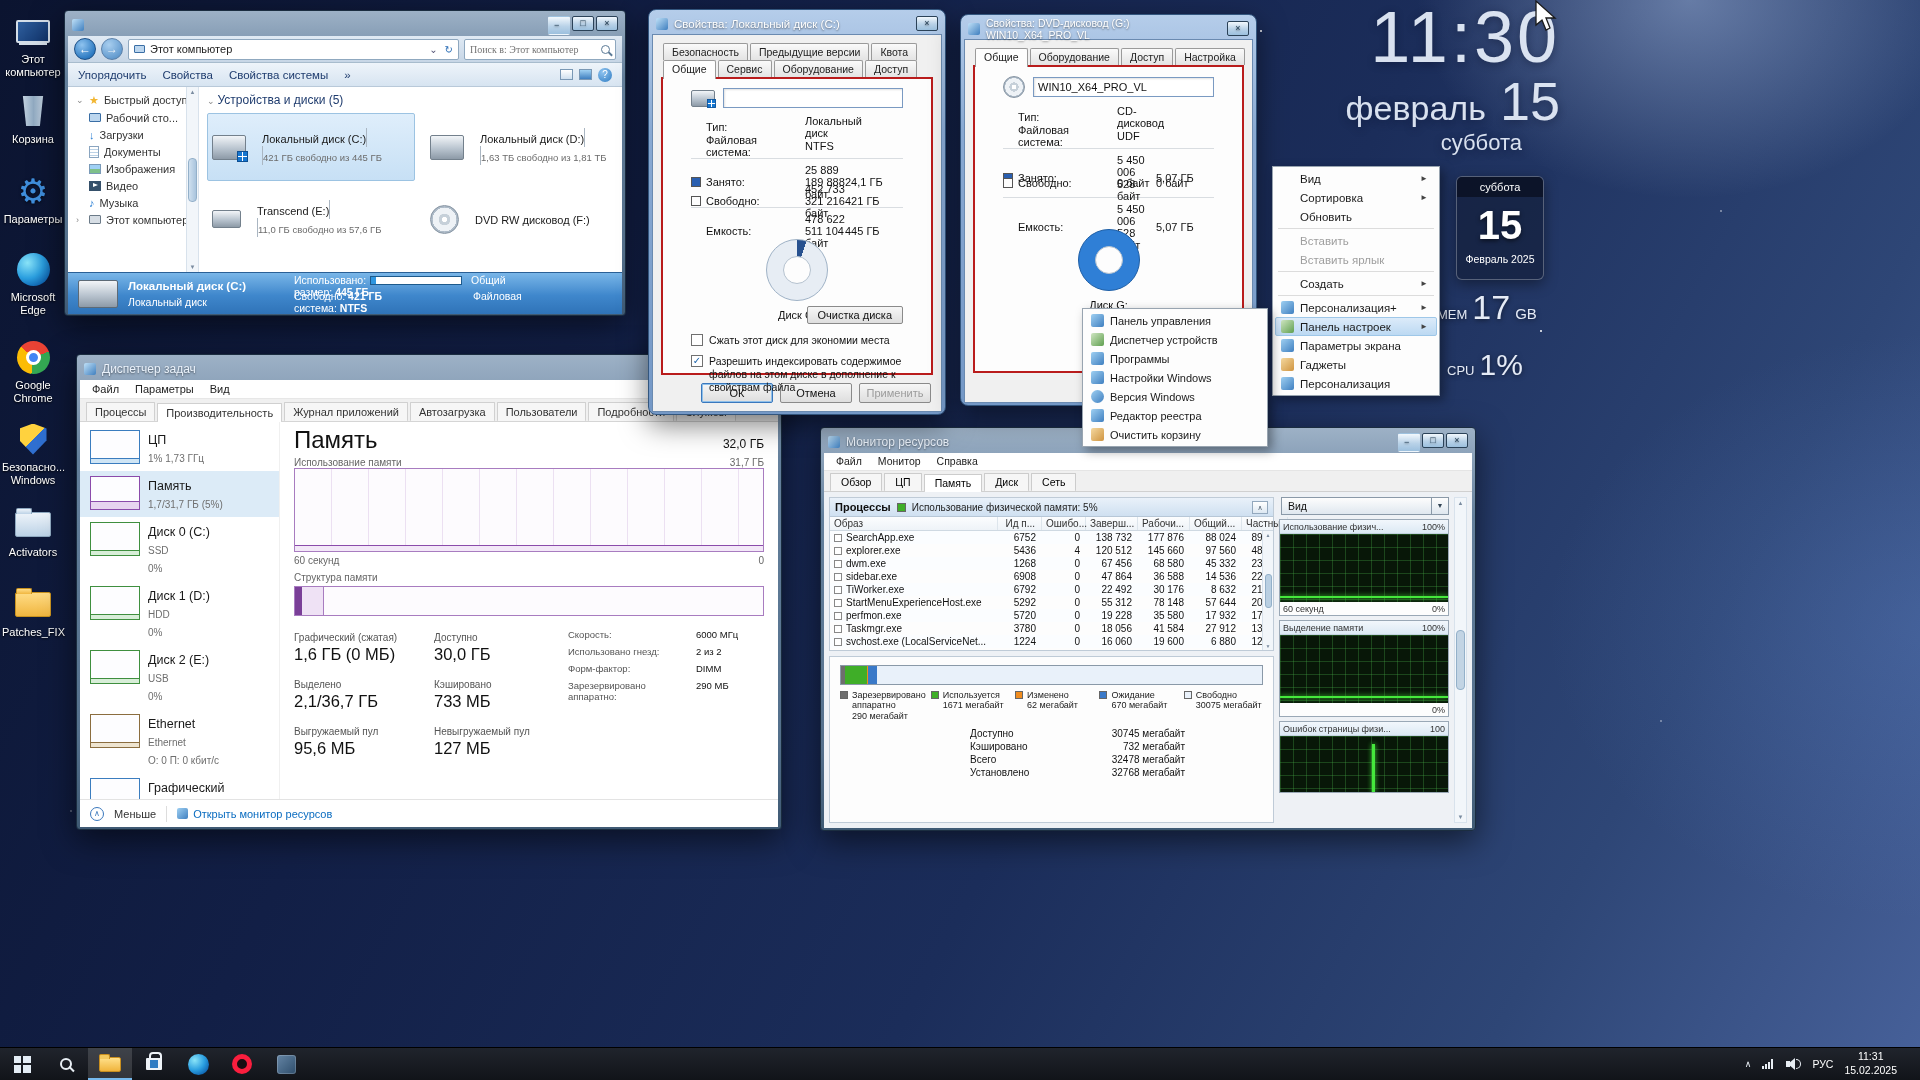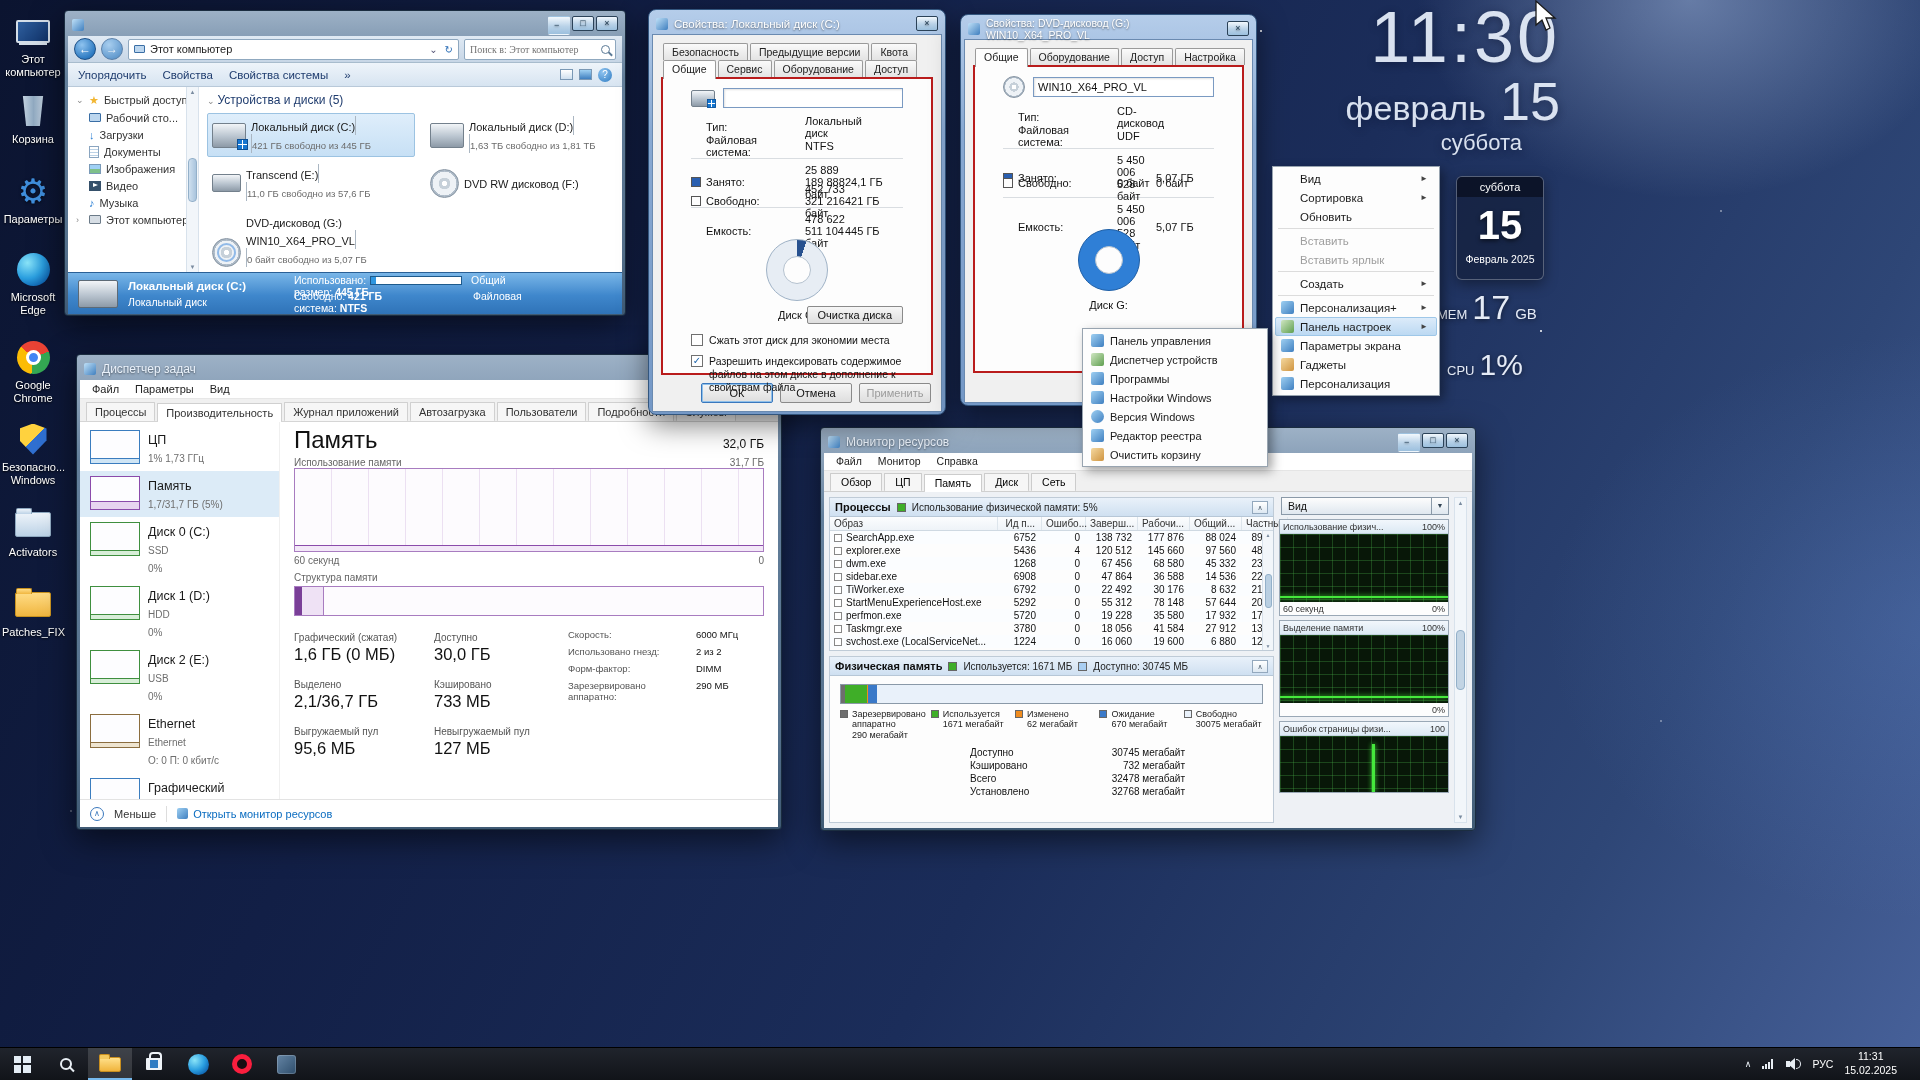--- a/index.html
+++ b/index.html
@@ -74,21 +74,21 @@
 .si.vid{width:12px;height:10px;background:#35506a;position:relative}
 .si.vid::after{content:"";position:absolute;left:4px;top:2.5px;border-left:5px solid #fff;border-top:2.5px solid transparent;border-bottom:2.5px solid transparent}
 .si.mus{color:#2a7fd4;font-size:11px}.si.mus::before{content:"♪"}
 .si.pc{width:12px;height:9px;border:1.5px solid #6b7a88;background:#d7dee5;border-radius:1px}
 .ex-scroll{width:13px;background:#f2f6fa;border-left:1px solid #d8e2ec;border-right:1px solid #d8e2ec;display:flex;flex-direction:column;align-items:center;justify-content:space-between;font-size:6px;color:#7a8ca0;padding:2px 0}
 .ex-scroll .thumb{width:9px;height:44px;background:linear-gradient(90deg,#cfe0ef,#a9c4dd);border:1px solid #93b0c9;border-radius:4px}
 .ex-main{flex:1;padding:5px 8px;overflow:hidden}
 .sec-title{font-size:12px;color:#1f3c6e;margin:1px 0 6px}
 .sec-title .exp{margin-right:3px}
 .tiles{display:grid;grid-template-columns:208px 208px;gap:4px 10px}
-.tile{display:flex;gap:5px;padding:3px 4px;border:1px solid transparent;border-radius:2px;align-items:center}
+.tile{display:flex;gap:16px;padding:15px 4px;border:1px solid transparent;border-radius:2px;align-items:center}
 .tile.sel{background:linear-gradient(#dfeefb,#c7e0f5);border-color:#9cc3e2}
 .tile-name{font-size:11px;color:#1a1a1a;line-height:1.15}
 .tile-bar{width:98px;height:10px;border:1px solid #aab6c2;background:#fff;margin:2px 0}
 .tile-fill{height:100%;background:linear-gradient(#58b2ec,#2a85c8)}
 .tile-info{font-size:9.5px;color:#6b6b6b;line-height:1.1}
 .drv{width:34px;height:25px;position:relative;background:linear-gradient(#f2f5f8,#b9c4cf 55%,#8d9aa7);border:1px solid #73808c;border-radius:2px;flex:none}
 .drv.sm{width:29px;height:18px}
 .flag{position:absolute;right:-3px;bottom:-3px;width:11px;height:11px;background:#1676d0;border:1px solid #0d4f93}
 .flag::before{content:"";position:absolute;inset:0;background:linear-gradient(to right,transparent 44%,#fff 44%,#fff 56%,transparent 56%),linear-gradient(to bottom,transparent 44%,#fff 44%,#fff 56%,transparent 56%)}
 .disc{width:29px;height:29px;border-radius:50%;position:relative;background:radial-gradient(circle,#fff 0 14%,#c6d0d9 15% 30%,#eef2f6 31% 62%,#aebbc8 63% 100%);border:1px solid #8795a3;flex:none}
@@ -851,28 +851,20 @@
                 <span class="cnum w46">12 720</span>
               </div>
           <div class="tscroll">
                 <span>▲</span>
                 <span class="thumb"></span>
                 <span>▼</span>
               </div>
         </div>
       </div>
       <div class="rm-sec" style="flex:1">
-        <div class="rm-sechead">
-          <b>Физическая память</b>
-          <span class="keysq green"></span>
-          <span>Используется: 1671 МБ</span>
-          <span class="keysq lblue"></span>
-          <span>Доступно: 30745 МБ</span>
-          <span class="chevbtn"></span>
-        </div>
         <div class="rm-bar">
           <span class="seg" style="width:1%;background:#6e6e6e"></span>
           <span class="seg" style="width:5.1%;background:#3fae28"></span>
           <span class="seg" style="width:0.4%;background:#f08c1e"></span>
           <span class="seg" style="width:2%;background:#3a79c8"></span>
           <span class="seg" style="width:91.5%;background:#e9f1fa"></span>
         </div>
         <div class="rm-legend">
           <span class="leg">
                 <span class="sq8" style="background:#6e6e6e"></span>
@@ -1012,21 +1004,21 @@
   <div class="mi">
         <span class="micn g3"></span>
         <span>Гаджеты</span>
       </div>
   <div class="mi">
         <span class="micn"></span>
         <span>Персонализация</span>
       </div>
 </div>
 
-<div class="menu" style="left:1082px;top:328px;width:186px;font-size:11px">
+<div class="menu" style="left:1082px;top:308px;width:186px;font-size:11px">
   <div class="mi">
         <span class="micn"></span>
         <span>Панель управления</span>
       </div>
   <div class="mi">
         <span class="micn g2"></span>
         <span>Диспетчер устройств</span>
       </div>
   <div class="mi">
         <span class="micn"></span>

